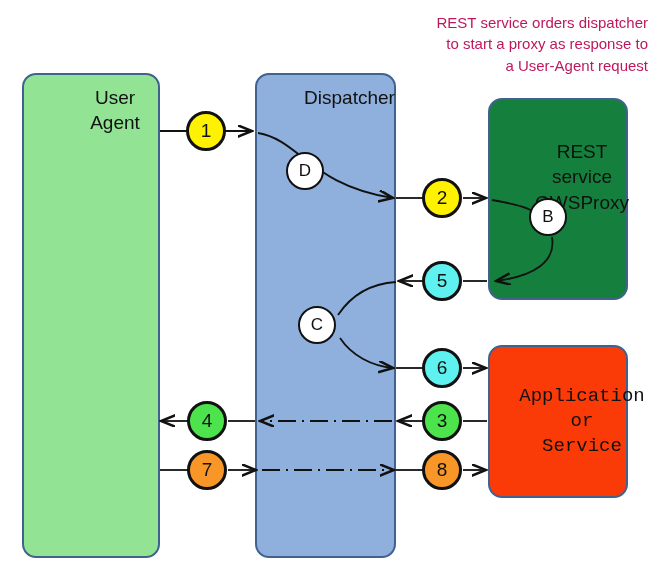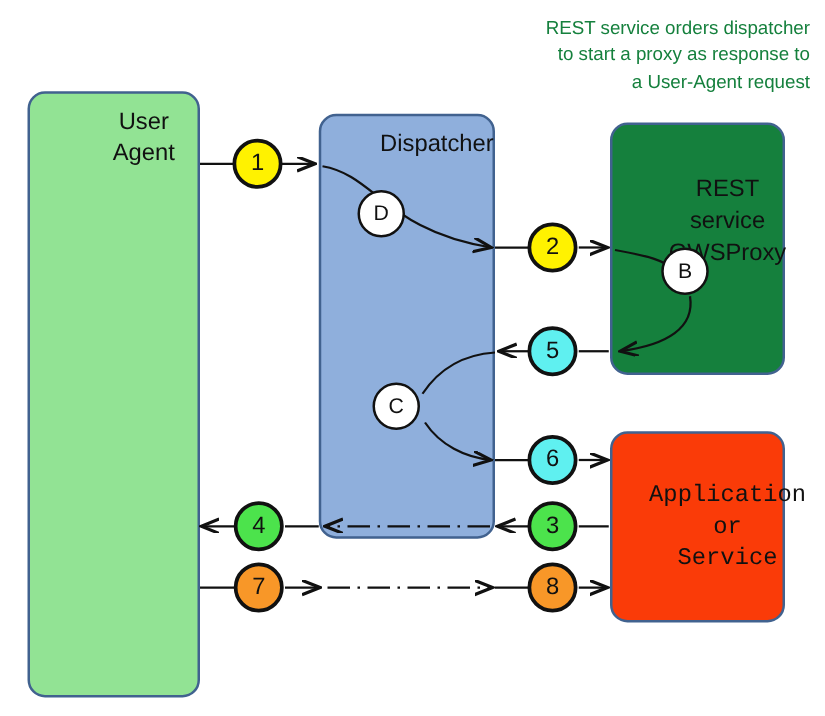--- a/index.html
+++ b/index.html
@@ -33,37 +33,37 @@
     text-align: center;
     line-height: 1.32;
     padding-top: 10px;
     white-space: pre-line;
     margin-left: 48px;
   }
   #box-user-agent {
     left: 22px; top: 73px; width: 138px; height: 485px;
   }
   #box-dispatcher {
-    left: 255px; top: 91px; width: 141px; height: 340px;
+    left: 255px; top: 73px; width: 141px; height: 485px;
   }
   #box-rest-service {
     left: 488px; top: 98px; width: 140px; height: 202px;
     align-items: center;
   }
   #box-rest-service .box-label { padding-top: 0; margin-top: -44px; }
   #box-application {
     left: 488px; top: 345px; width: 140px; height: 153px;
     align-items: center;
   }
   #box-application .box-label { padding-top: 0; font-family: Liberation Mono, monospace; }
 
   .caption {
     position: absolute;
     font-size: 15px;
-    color: #15803d;
+    color: #be185d;
     line-height: 1.42;
     text-align: right;
     white-space: pre-line;
     z-index: 3;
   }
   #caption-top { left: 398px; top: 12px; width: 250px; }
   #caption-bottom { left: 398px; top: 520px; width: 250px; }
 
   .token {
     position: absolute;

